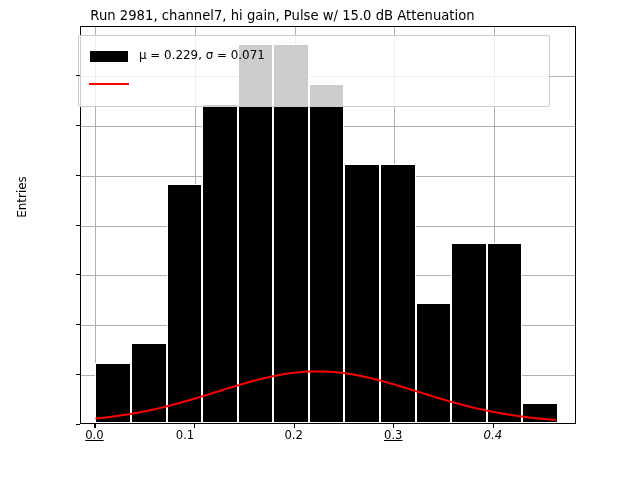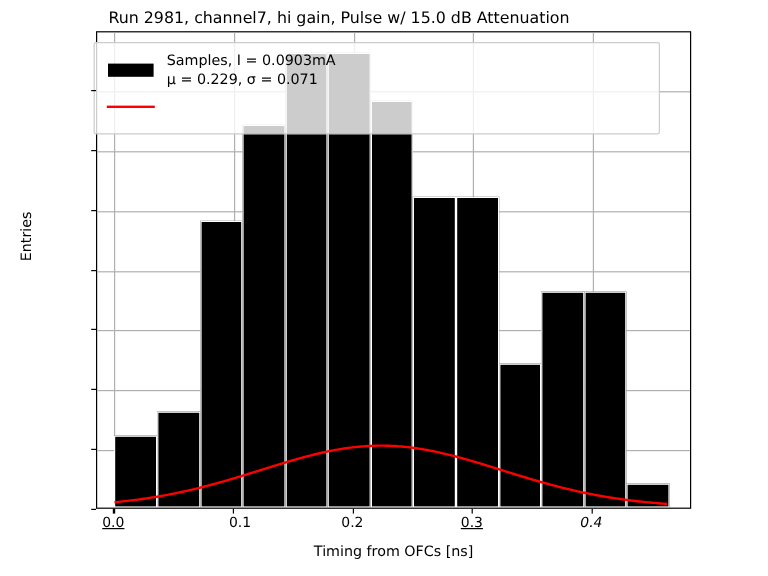--- a/index.html
+++ b/index.html
@@ -105,50 +105,48 @@
       <div class="bar" style="left: 334.551px; width: 35.5566px; height: 119.699px; background: rgb(0, 0, 0); border: 0.9px solid rgb(255, 255, 255);"></div>
       <div class="bar" style="left: 370.108px; width: 35.6562px; height: 179.549px; background: rgb(0, 0, 0); border: 0.9px solid rgb(255, 255, 255);"></div>
       <div class="bar" style="left: 405.764px; width: 35.5566px; height: 179.549px; background: rgb(0, 0, 0); border: 0.9px solid rgb(255, 255, 255);"></div>
       <div class="bar" style="left: 441.32px; width: 35.5566px; height: 19.9499px; background: rgb(0, 0, 0); border: 0.9px solid rgb(255, 255, 255);"></div>
       <svg id="fitcurve" viewBox="0 0 496 398" preserveAspectRatio="none">
         <path d="M14.44 393.56 L16.22 393.39 L18.00 393.21 L19.78 393.02 L21.56 392.82 L23.33 392.62 L25.11 392.42 L26.89 392.21 L28.67 391.99 L30.45 391.77 L32.23 391.54 L34.01 391.30 L35.78 391.06 L37.56 390.81 L39.34 390.55 L41.12 390.29 L42.90 390.02 L44.68 389.74 L46.46 389.46 L48.24 389.17 L50.01 388.87 L51.79 388.57 L53.57 388.26 L55.35 387.94 L57.13 387.61 L58.91 387.28 L60.69 386.94 L62.46 386.59 L64.24 386.24 L66.02 385.87 L67.80 385.50 L69.58 385.13 L71.36 384.74 L73.14 384.35 L74.91 383.96 L76.69 383.55 L78.47 383.14 L80.25 382.72 L82.03 382.29 L83.81 381.86 L85.59 381.42 L87.36 380.98 L89.14 380.52 L90.92 380.06 L92.70 379.60 L94.48 379.13 L96.26 378.65 L98.04 378.17 L99.81 377.68 L101.59 377.18 L103.37 376.68 L105.15 376.18 L106.93 375.67 L108.71 375.15 L110.49 374.63 L112.26 374.11 L114.04 373.58 L115.82 373.05 L117.60 372.51 L119.38 371.97 L121.16 371.43 L122.94 370.89 L124.71 370.34 L126.49 369.79 L128.27 369.24 L130.05 368.69 L131.83 368.13 L133.61 367.58 L135.39 367.02 L137.16 366.46 L138.94 365.91 L140.72 365.35 L142.50 364.80 L144.28 364.24 L146.06 363.69 L147.84 363.14 L149.62 362.59 L151.39 362.04 L153.17 361.50 L154.95 360.96 L156.73 360.43 L158.51 359.89 L160.29 359.37 L162.07 358.85 L163.84 358.33 L165.62 357.82 L167.40 357.31 L169.18 356.81 L170.96 356.32 L172.74 355.84 L174.52 355.36 L176.29 354.89 L178.07 354.44 L179.85 353.98 L181.63 353.54 L183.41 353.11 L185.19 352.69 L186.97 352.28 L188.74 351.88 L190.52 351.49 L192.30 351.11 L194.08 350.74 L195.86 350.39 L197.64 350.04 L199.42 349.71 L201.19 349.40 L202.97 349.09 L204.75 348.80 L206.53 348.52 L208.31 348.26 L210.09 348.01 L211.87 347.78 L213.64 347.56 L215.42 347.36 L217.20 347.17 L218.98 346.99 L220.76 346.83 L222.54 346.69 L224.32 346.56 L226.09 346.45 L227.87 346.36 L229.65 346.28 L231.43 346.21 L233.21 346.16 L234.99 346.13 L236.77 346.12 L238.55 346.12 L240.32 346.14 L242.10 346.17 L243.88 346.22 L245.66 346.29 L247.44 346.37 L249.22 346.46 L251.00 346.58 L252.77 346.71 L254.55 346.85 L256.33 347.01 L258.11 347.19 L259.89 347.38 L261.67 347.59 L263.45 347.81 L265.22 348.04 L267.00 348.29 L268.78 348.56 L270.56 348.84 L272.34 349.13 L274.12 349.44 L275.90 349.75 L277.67 350.09 L279.45 350.43 L281.23 350.79 L283.01 351.15 L284.79 351.53 L286.57 351.93 L288.35 352.33 L290.12 352.74 L291.90 353.17 L293.68 353.60 L295.46 354.04 L297.24 354.49 L299.02 354.95 L300.80 355.42 L302.57 355.90 L304.35 356.39 L306.13 356.88 L307.91 357.38 L309.69 357.88 L311.47 358.39 L313.25 358.91 L315.02 359.43 L316.80 359.96 L318.58 360.49 L320.36 361.03 L322.14 361.57 L323.92 362.11 L325.70 362.66 L327.47 363.21 L329.25 363.76 L331.03 364.31 L332.81 364.87 L334.59 365.42 L336.37 365.98 L338.15 366.53 L339.93 367.09 L341.70 367.65 L343.48 368.20 L345.26 368.76 L347.04 369.31 L348.82 369.86 L350.60 370.41 L352.38 370.96 L354.15 371.50 L355.93 372.04 L357.71 372.58 L359.49 373.12 L361.27 373.65 L363.05 374.18 L364.83 374.70 L366.60 375.22 L368.38 375.73 L370.16 376.24 L371.94 376.75 L373.72 377.25 L375.50 377.74 L377.28 378.23 L379.05 378.71 L380.83 379.19 L382.61 379.66 L384.39 380.12 L386.17 380.58 L387.95 381.03 L389.73 381.48 L391.50 381.92 L393.28 382.35 L395.06 382.77 L396.84 383.19 L398.62 383.60 L400.40 384.01 L402.18 384.40 L403.95 384.79 L405.73 385.18 L407.51 385.55 L409.29 385.92 L411.07 386.28 L412.85 386.64 L414.63 386.98 L416.40 387.32 L418.18 387.65 L419.96 387.98 L421.74 388.30 L423.52 388.61 L425.30 388.91 L427.08 389.21 L428.85 389.50 L430.63 389.78 L432.41 390.05 L434.19 390.32 L435.97 390.58 L437.75 390.84 L439.53 391.09 L441.31 391.33 L443.08 391.57 L444.86 391.80 L446.64 392.02 L448.42 392.24 L450.20 392.45 L451.98 392.65 L453.76 392.85 L455.53 393.04 L457.31 393.23 L459.09 393.41 L460.87 393.59 L462.65 393.76 L464.43 393.92 L466.21 394.08 L467.98 394.24 L469.76 394.39 L471.54 394.53 L473.32 394.67 L475.10 394.81 L476.88 394.94" fill="none" stroke="#ff0000" stroke-width="2"></path>
       </svg>
   </div>
 
   <div id="ylabel">Entries</div>
-  <div id="xlabel">Timing from OFCs [ns]</div>
 
   <div id="legend">
     <div class="legend-row">
       <div class="legend-handle">
         <div class="swatch-bar"></div>
       </div>
       <div class="legend-text">
-        <div>Samples, I = 0.0903mA</div>
         <div>μ = 0.229, σ = 0.071</div>
       </div>
     </div>
     <div class="legend-row">
       <div class="legend-handle">
         <div class="swatch-line"></div>
       </div>
     </div>
   </div>
 
 <div class="ytick-mark" style="top: 424px;"></div>
     <div class="ytick-mark" style="top: 374.125px;"></div>
     <div class="ytick-mark" style="top: 324.251px;"></div>
     <div class="ytick-mark" style="top: 274.376px;"></div>
     <div class="ytick-mark" style="top: 224.501px;"></div>
     <div class="ytick-mark" style="top: 174.627px;"></div>
     <div class="ytick-mark" style="top: 124.752px;"></div>
     <div class="ytick-mark" style="top: 74.8772px;"></div>
     <div class="xtick-label" style="left: 94.4418px; text-decoration: underline;">0.0</div>
     <div class="xtick-mark" style="left: 94.4418px;"></div>
-    <div class="xtick-label" style="left: 200px;">0.1</div>
+    <div class="xtick-label" style="left: 185px;">0.1</div>
     <div class="xtick-mark" style="left: 194.04px;"></div>
     <div class="xtick-label" style="left: 293.639px;">0.2</div>
     <div class="xtick-mark" style="left: 293.639px;"></div>
     <div class="xtick-label" style="left: 393.237px; text-decoration: underline;">0.3</div>
     <div class="xtick-mark" style="left: 393.237px;"></div>
     <div class="xtick-label" style="left: 492.835px; font-style: italic;">0.4</div>
     <div class="xtick-mark" style="left: 492.835px;"></div>
   </div>
 
 </body></html>

